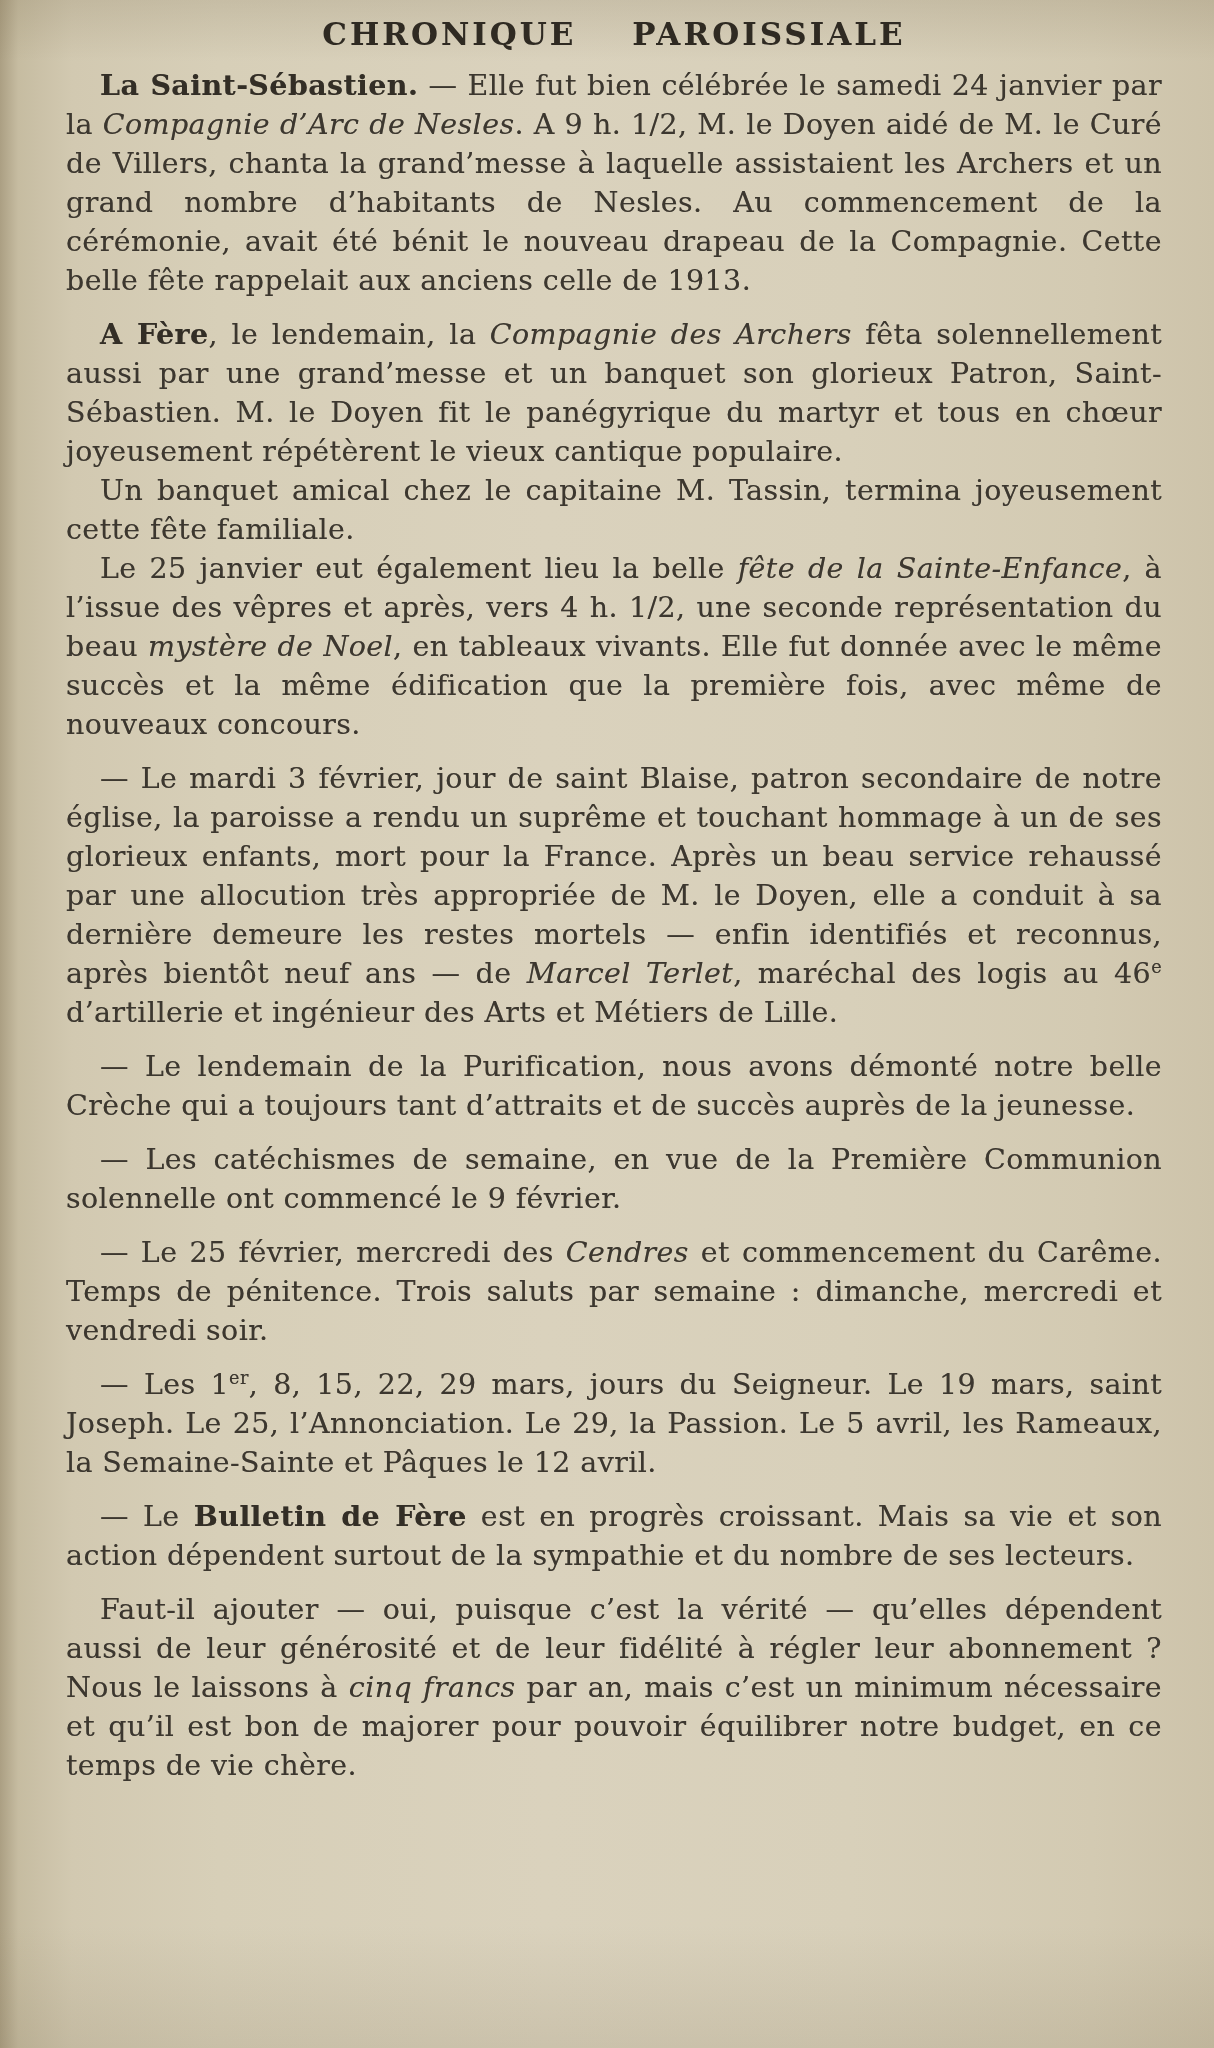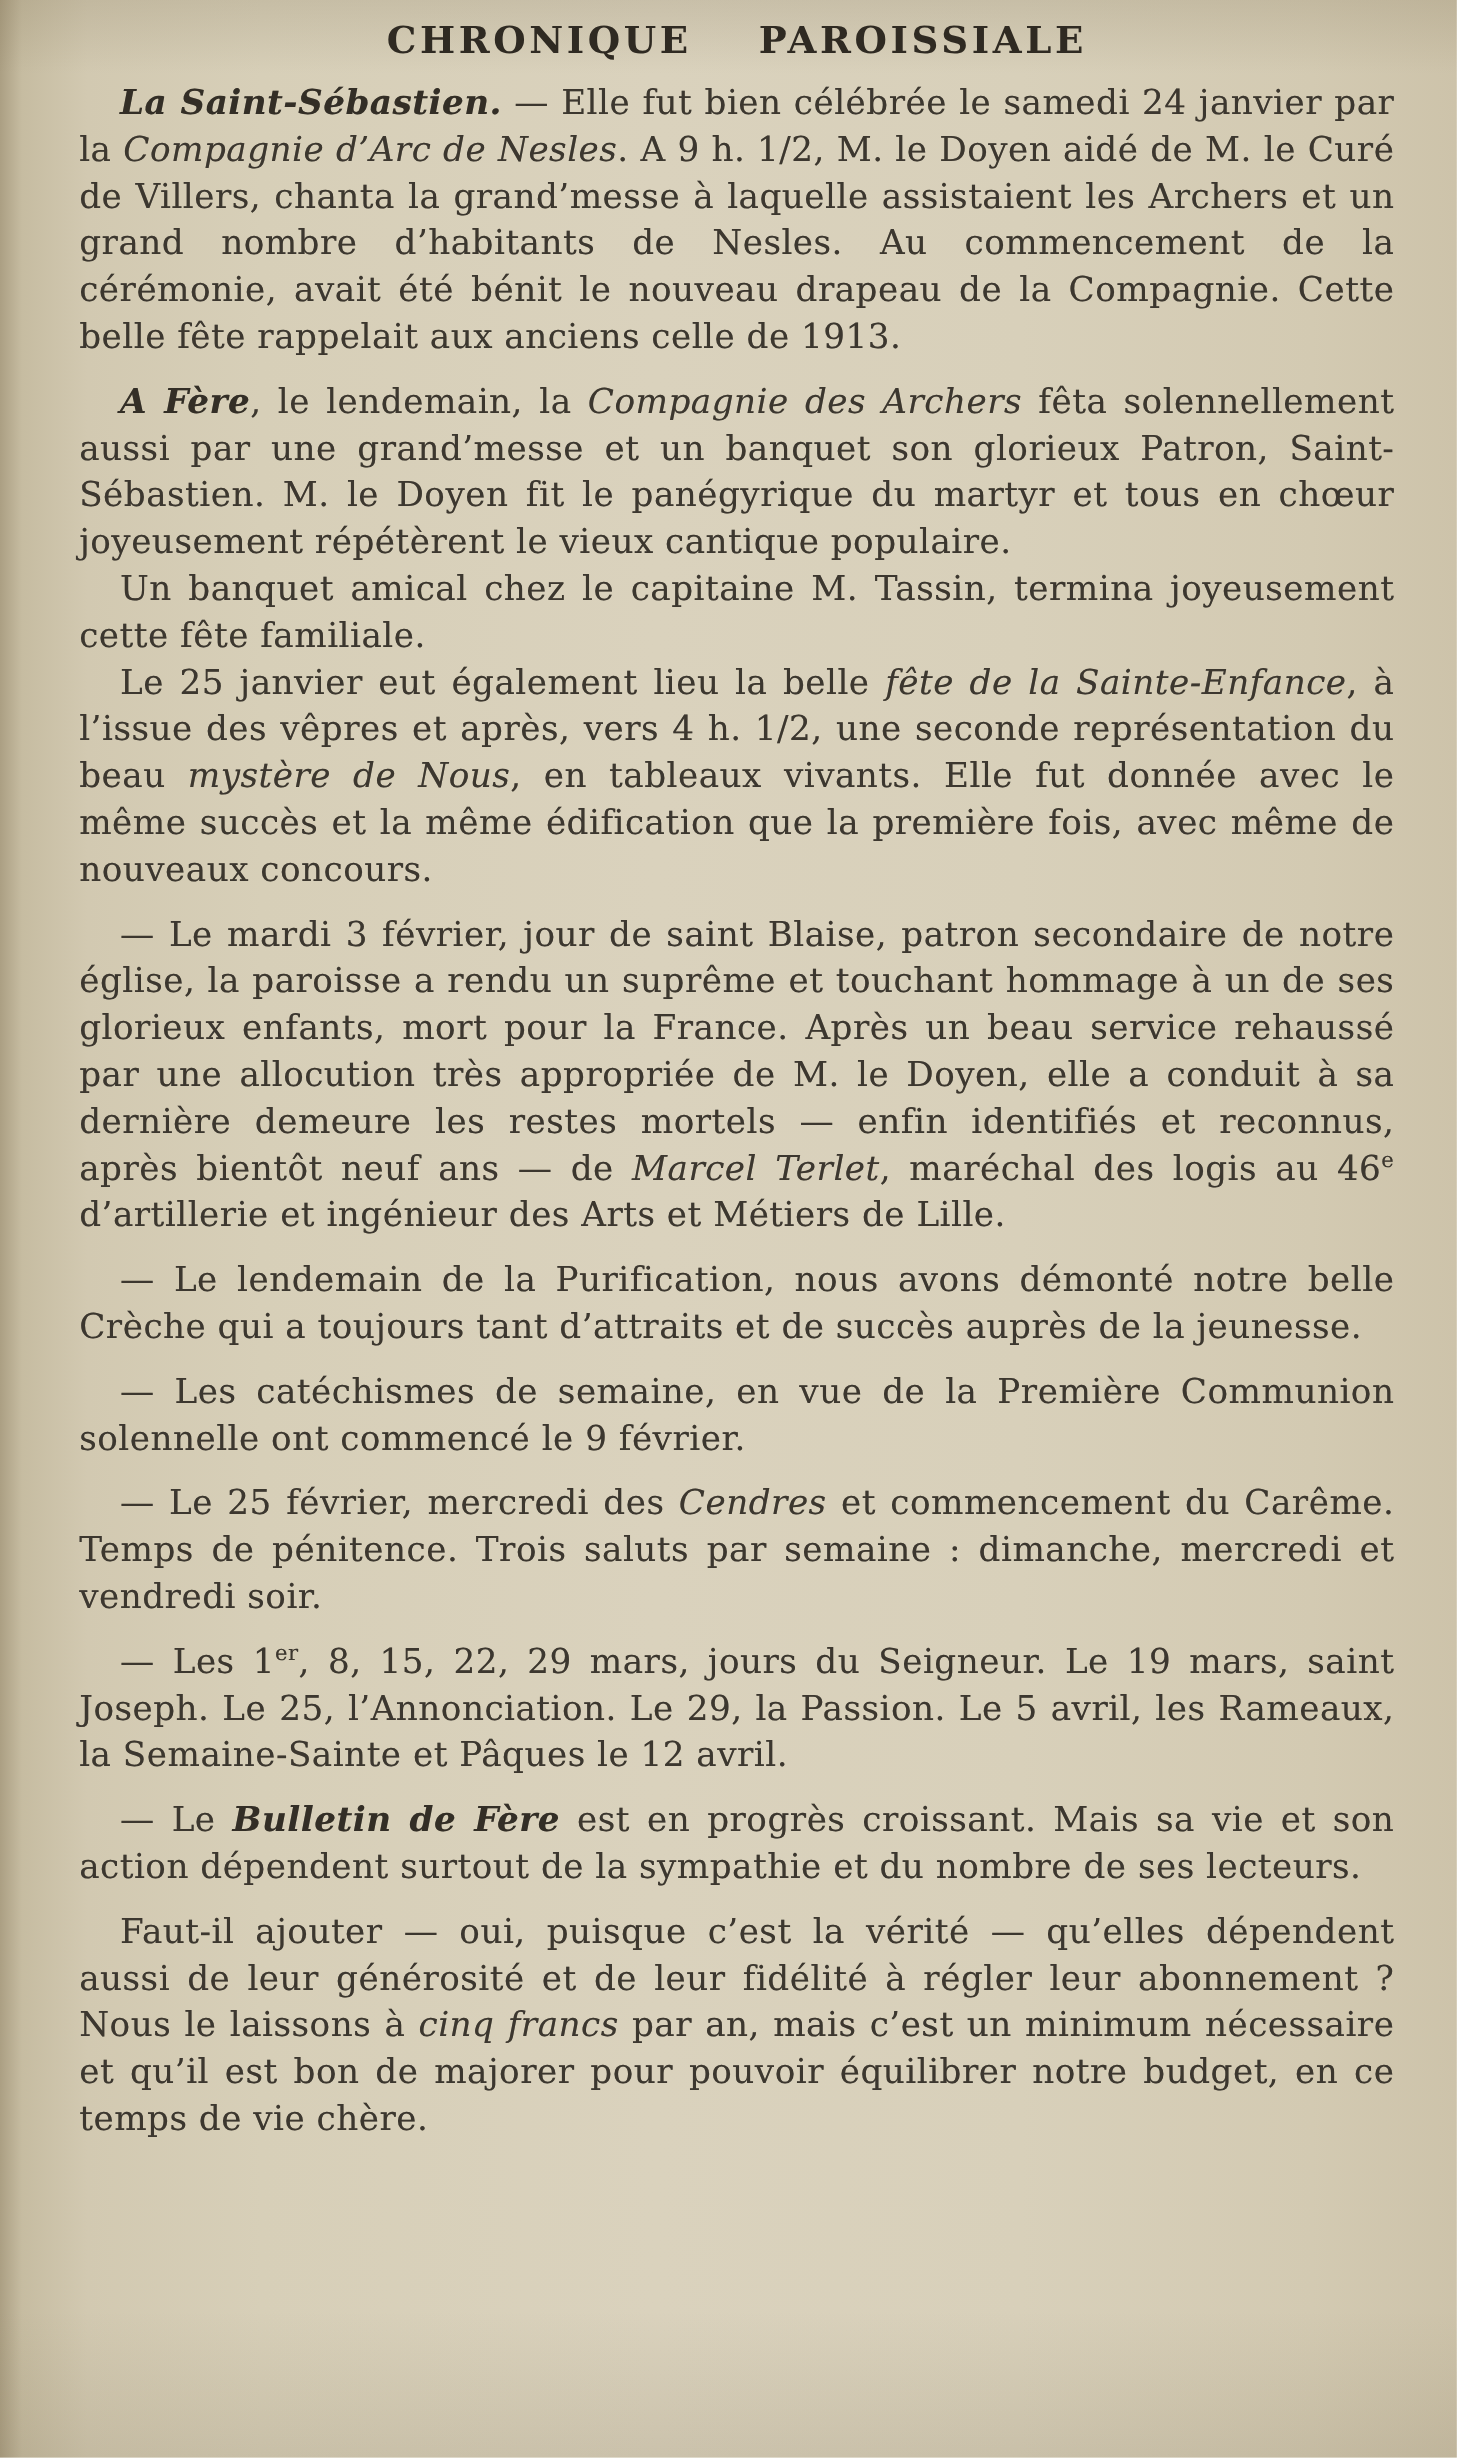--- a/index.html
+++ b/index.html
@@ -37,38 +37,38 @@
     font-size: 28.5px;
     line-height: 39px;
     letter-spacing: 0.4px;
     text-indent: 34px;
     color: #3c372f;
     text-shadow: 0 0 0.5px rgba(60,55,47,0.45);
   }
   .article-body p.para.gap {
     margin-top: 15px;
   }
-  .article-body b { font-weight: bold; color: #332e26; font-style: italic; }
+  .article-body b { font-weight: bold; color: #332e26; }
   .article-body i { font-style: italic; }
   .article-body sup {
     font-size: 0.62em;
     line-height: 0;
     vertical-align: super;
   }
 </style>
 </head>
 <body>
 
 <div class="page">
   <h1 class="title">CHRONIQUE PAROISSIALE</h1>
   <div class="article-body">
       <p class="para"><b>La Saint-Sébastien.</b><span> — Elle fut bien célébrée le samedi 24 janvier par la </span><i>Compagnie d’Arc de Nesles</i><span>. A 9 h. 1/2, M. le Doyen aidé de M. le Curé de Villers, chanta la grand’messe à laquelle assistaient les Archers et un grand nombre d’habitants de Nesles. Au commencement de la cérémonie, avait été bénit le nouveau drapeau de la Compagnie. Cette belle fête rappelait aux anciens celle de 1913.</span></p>
       <p class="para gap"><b>A Fère</b><span>, le lendemain, la </span><i>Compagnie des Archers</i><span> fêta solennellement aussi par une grand’messe et un banquet son glorieux Patron, Saint-Sébastien. M. le Doyen fit le panégyrique du martyr et tous en chœur joyeusement répétèrent le vieux cantique populaire.</span></p>
       <p class="para"><span>Un banquet amical chez le capitaine M. Tassin, termina joyeusement cette fête familiale.</span></p>
-      <p class="para"><span>Le 25 janvier eut également lieu la belle </span><i>fête de la Sainte-Enfance</i><span>, à l’issue des vêpres et après, vers 4 h. 1/2, une seconde représentation du beau </span><i>mystère de Nous</i><span>, en tableaux vivants. Elle fut donnée avec le même succès et la même édification que la première fois, avec même de nouveaux concours.</span></p>
+      <p class="para"><span>Le 25 janvier eut également lieu la belle </span><i>fête de la Sainte-Enfance</i><span>, à l’issue des vêpres et après, vers 4 h. 1/2, une seconde représentation du beau </span><i>mystère de Noel</i><span>, en tableaux vivants. Elle fut donnée avec le même succès et la même édification que la première fois, avec même de nouveaux concours.</span></p>
       <p class="para gap"><span>— Le mardi 3 février, jour de saint Blaise, patron secondaire de notre église, la paroisse a rendu un suprême et touchant hommage à un de ses glorieux enfants, mort pour la France. Après un beau service rehaussé par une allocution très appropriée de M. le Doyen, elle a conduit à sa dernière demeure les restes mortels — enfin identifiés et reconnus, après bientôt neuf ans — de </span><i>Marcel Terlet</i><span>, maréchal des logis au 46</span><sup>e</sup><span> d’artillerie et ingénieur des Arts et Métiers de Lille.</span></p>
       <p class="para gap"><span>— Le lendemain de la Purification, nous avons démonté notre belle Crèche qui a toujours tant d’attraits et de succès auprès de la jeunesse.</span></p>
       <p class="para gap"><span>— Les catéchismes de semaine, en vue de la Première Communion solennelle ont commencé le 9 février.</span></p>
       <p class="para gap"><span>— Le 25 février, mercredi des </span><i>Cendres</i><span> et commencement du Carême. Temps de pénitence. Trois saluts par semaine : dimanche, mercredi et vendredi soir.</span></p>
       <p class="para gap"><span>— Les 1</span><sup>er</sup><span>, 8, 15, 22, 29 mars, jours du Seigneur. Le 19 mars, saint Joseph. Le 25, l’Annonciation. Le 29, la Passion. Le 5 avril, les Rameaux, la Semaine-Sainte et Pâques le 12 avril.</span></p>
       <p class="para gap"><span>— Le </span><b>Bulletin de Fère</b><span> est en progrès croissant. Mais sa vie et son action dépendent surtout de la sympathie et du nombre de ses lecteurs.</span></p>
       <p class="para gap"><span>Faut-il ajouter — oui, puisque c’est la vérité — qu’elles dépendent aussi de leur générosité et de leur fidélité à régler leur abonnement ? Nous le laissons à </span><i>cinq francs</i><span> par an, mais c’est un minimum nécessaire et qu’il est bon de majorer pour pouvoir équilibrer notre budget, en ce temps de vie chère.</span></p>
     </div>
 </div>
 

